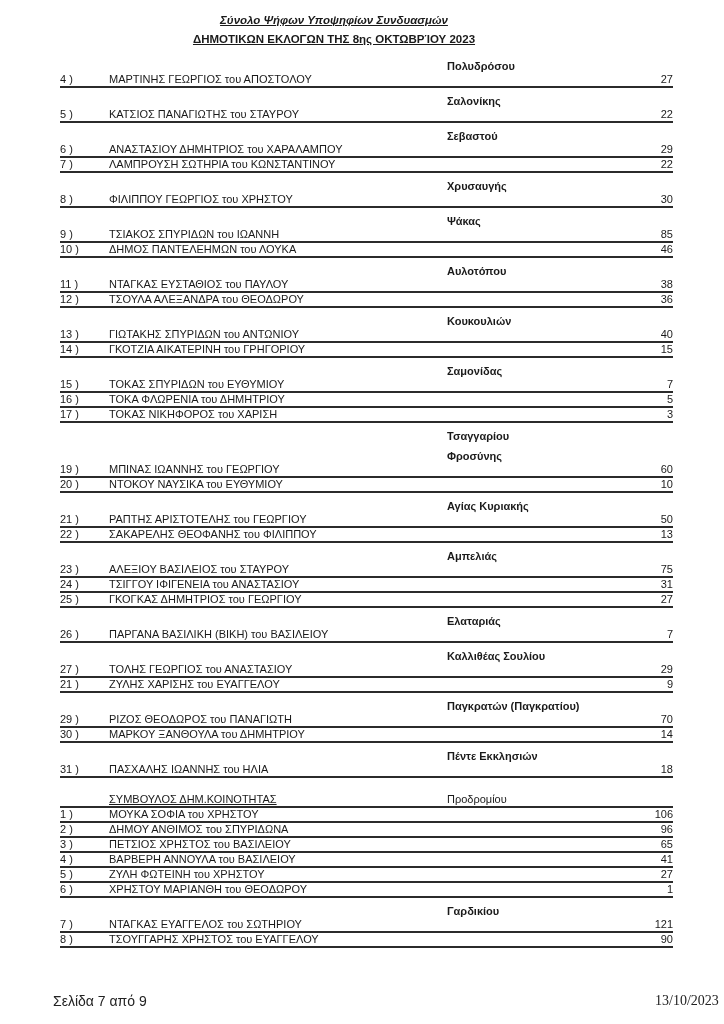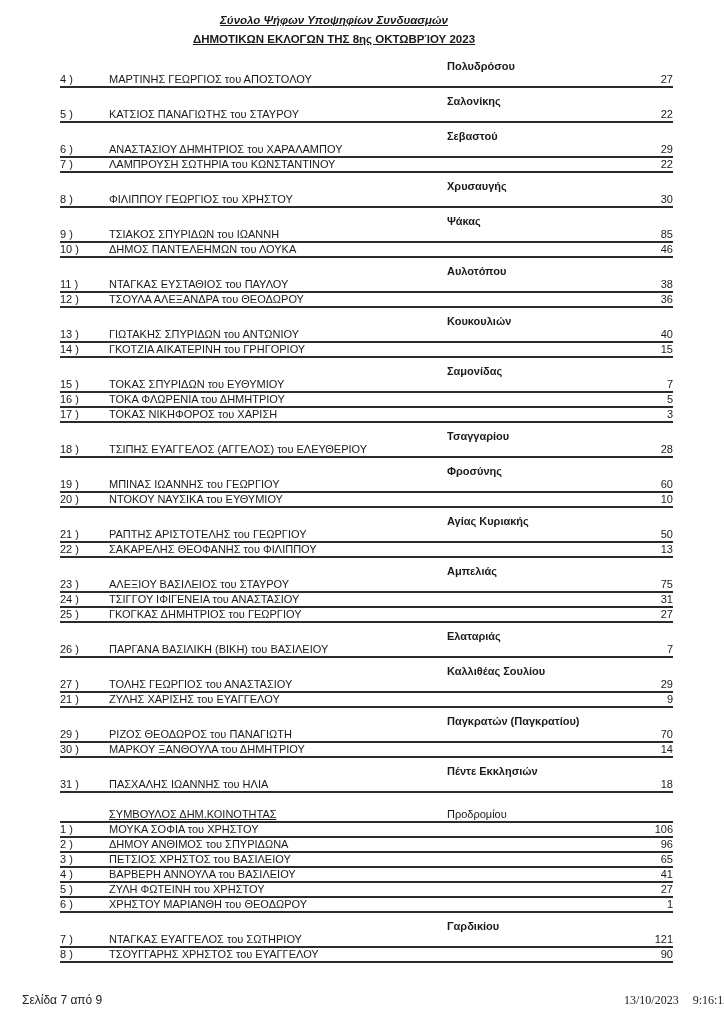--- a/index.html
+++ b/index.html
@@ -15,21 +15,21 @@
   .group + .group .village { margin-top: 6px; }
   .row { position: relative; height: 13px; line-height: 13px; font-size: 11px;
          border-bottom: 2px solid #2b2b2b; margin-top: 0; }
   .row .num { position: absolute; left: 0; width: 40px; }
   .row .name { position: absolute; left: 49px; white-space: nowrap; }
   .row .votes { position: absolute; right: 0; text-align: right; }
   .village-row { position: relative; height: 13px; line-height: 13px; font-size: 11px;
                  border-bottom: 2px solid #2b2b2b; margin-top: 15px; }
   .village-row .sect { position: absolute; left: 49px; font-weight: normal; text-decoration: underline; }
   .village-row .vname { position: absolute; left: 387px; }
-  .footer { position: absolute; top: 993px; font-size: 12px; color: #222; }
+  .footer { position: absolute; top: 993px; font-size: 14px; color: #222; margin-left: 31px; }
   .footer.left { left: 22px; }
   .footer.right { left: 624px; font-family: Liberation Serif, serif; }
   .footer.right span + span { margin-left: 14px; }
 </style>
 </head>
 <body>
 
 <div class="title t1">Σύνολο Ψήφων Υποψηφίων Συνδυασμών</div>
 <div class="title t2">ΔΗΜΟΤΙΚΩΝ ΕΚΛΟΓΩΝ ΤΗΣ  8ης ΟΚΤΩΒΡΊΟΥ 2023</div>
 
@@ -123,25 +123,20 @@
         <span class="votes">5</span>
       </div>
       <div class="row">
         <span class="num">17 )</span>
         <span class="name">ΤΟΚΑΣ ΝΙΚΗΦΟΡΟΣ του ΧΑΡΙΣΗ</span>
         <span class="votes">3</span>
       </div>
     </div>
     <div class="group">
       <div class="village">Τσαγγαρίου</div>
-      <div class="row">
-        <span class="num">18 )</span>
-        <span class="name">ΤΣΙΠΗΣ ΕΥΑΓΓΕΛΟΣ (ΑΓΓΕΛΟΣ) του ΕΛΕΥΘΕΡΙΟΥ</span>
-        <span class="votes">28</span>
-      </div>
     </div>
     <div class="group">
       <div class="village">Φροσύνης</div>
       <div class="row">
         <span class="num">19 )</span>
         <span class="name">ΜΠΙΝΑΣ ΙΩΑΝΝΗΣ του ΓΕΩΡΓΙΟΥ</span>
         <span class="votes">60</span>
       </div>
       <div class="row">
         <span class="num">20 )</span>

